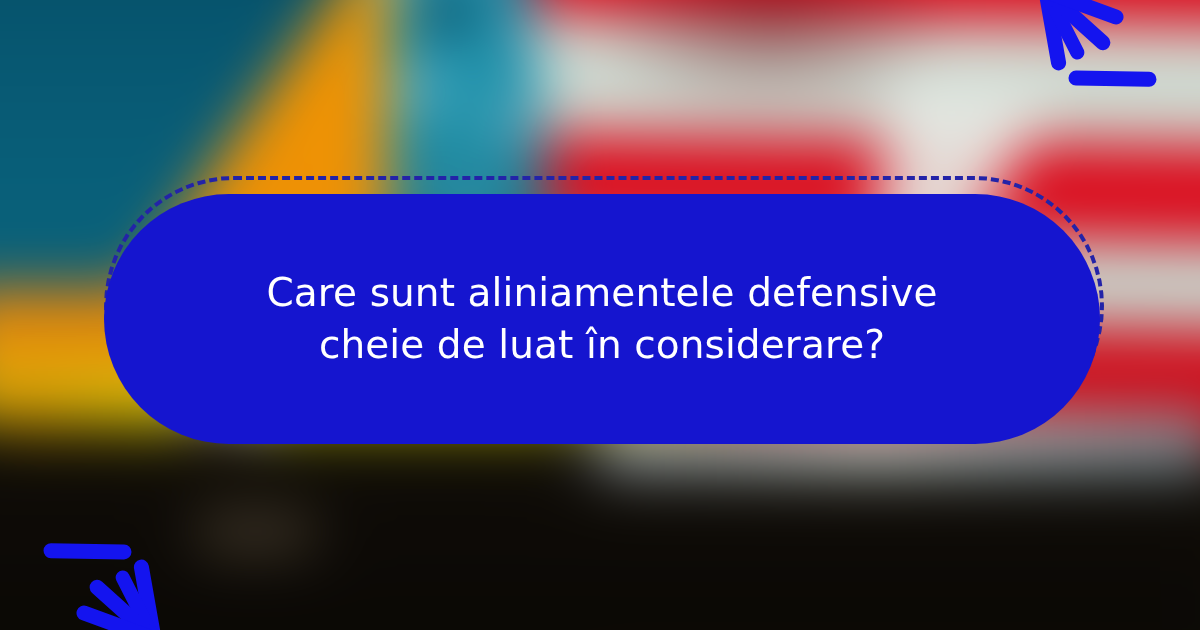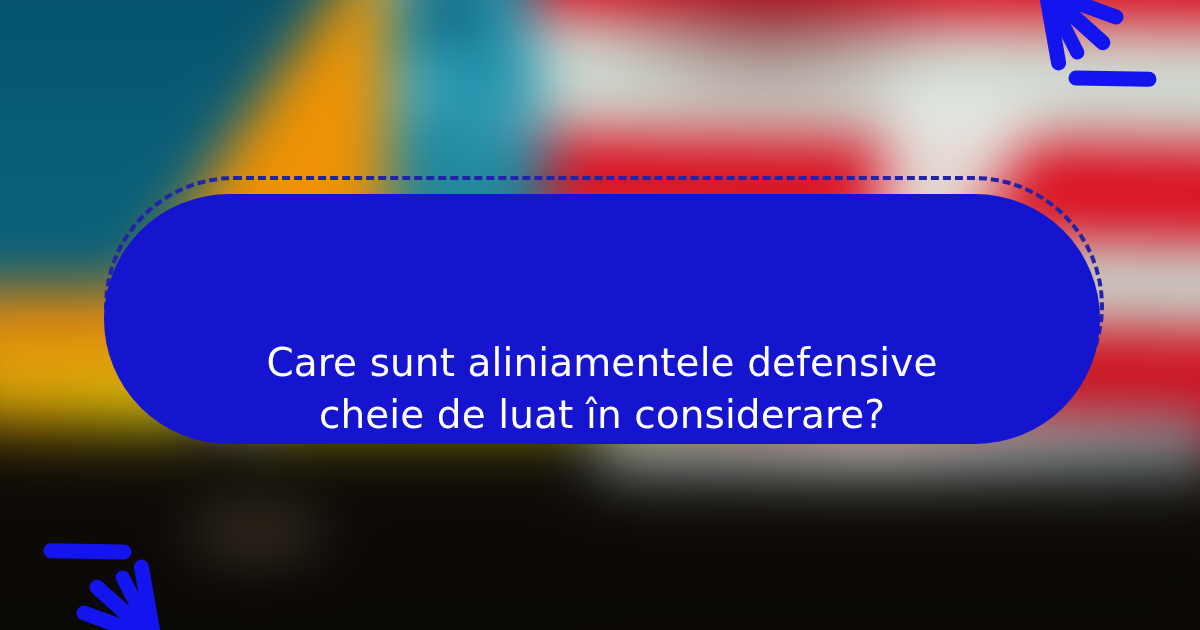--- a/index.html
+++ b/index.html
@@ -148,21 +148,21 @@
   }
 
   
   .card{
     position:absolute;
     left:104px; top:194px;
     width:996px; height:250px;
     background:#1515cf;
     border-radius:125px;
     display:flex;
-    align-items:flex-end;
+    align-items:center;
     justify-content:center;
     padding:3px 70px;
   }
   .card-title{
     color:#ffffff;
     font-size:39px;
     line-height:1.33;
     text-align:center;
     font-weight:400;
     letter-spacing:.1px;

